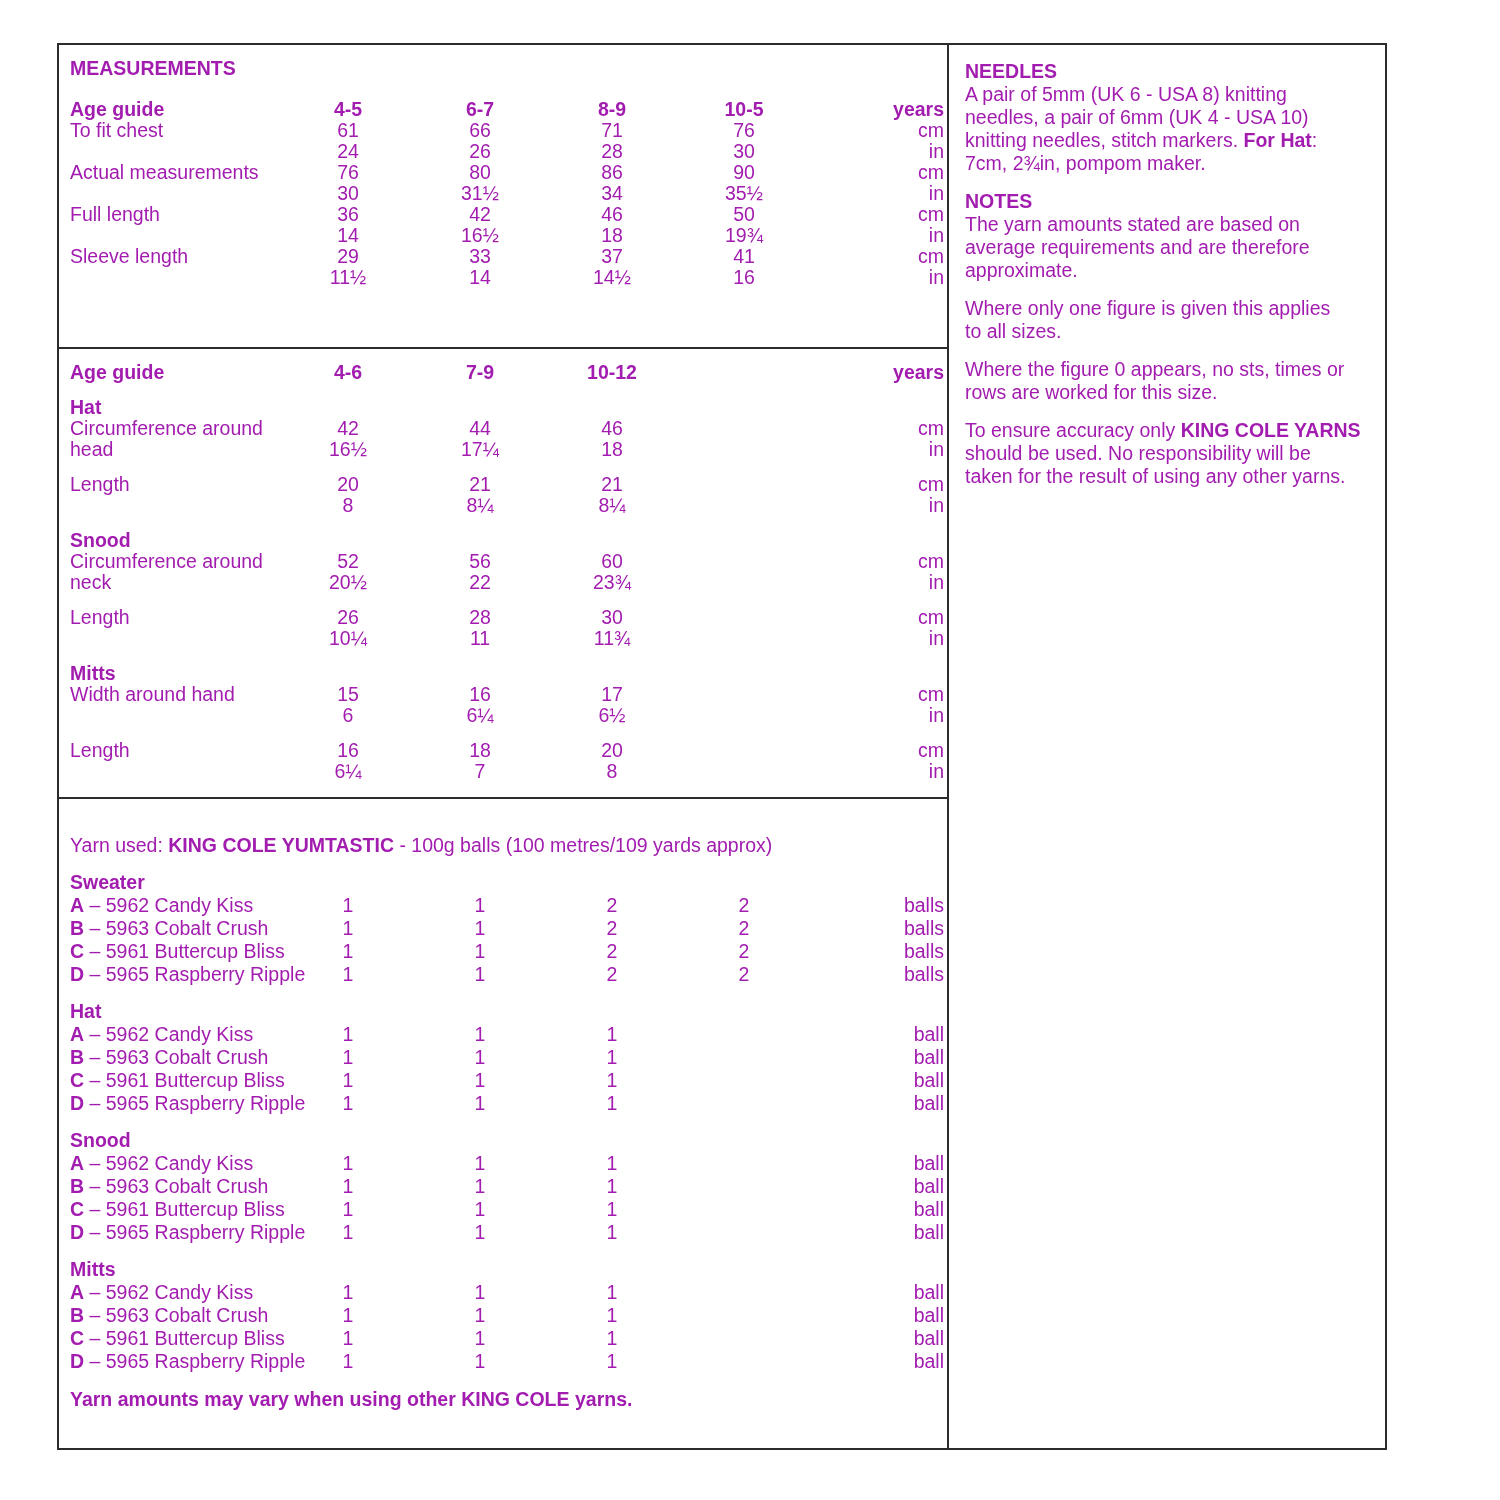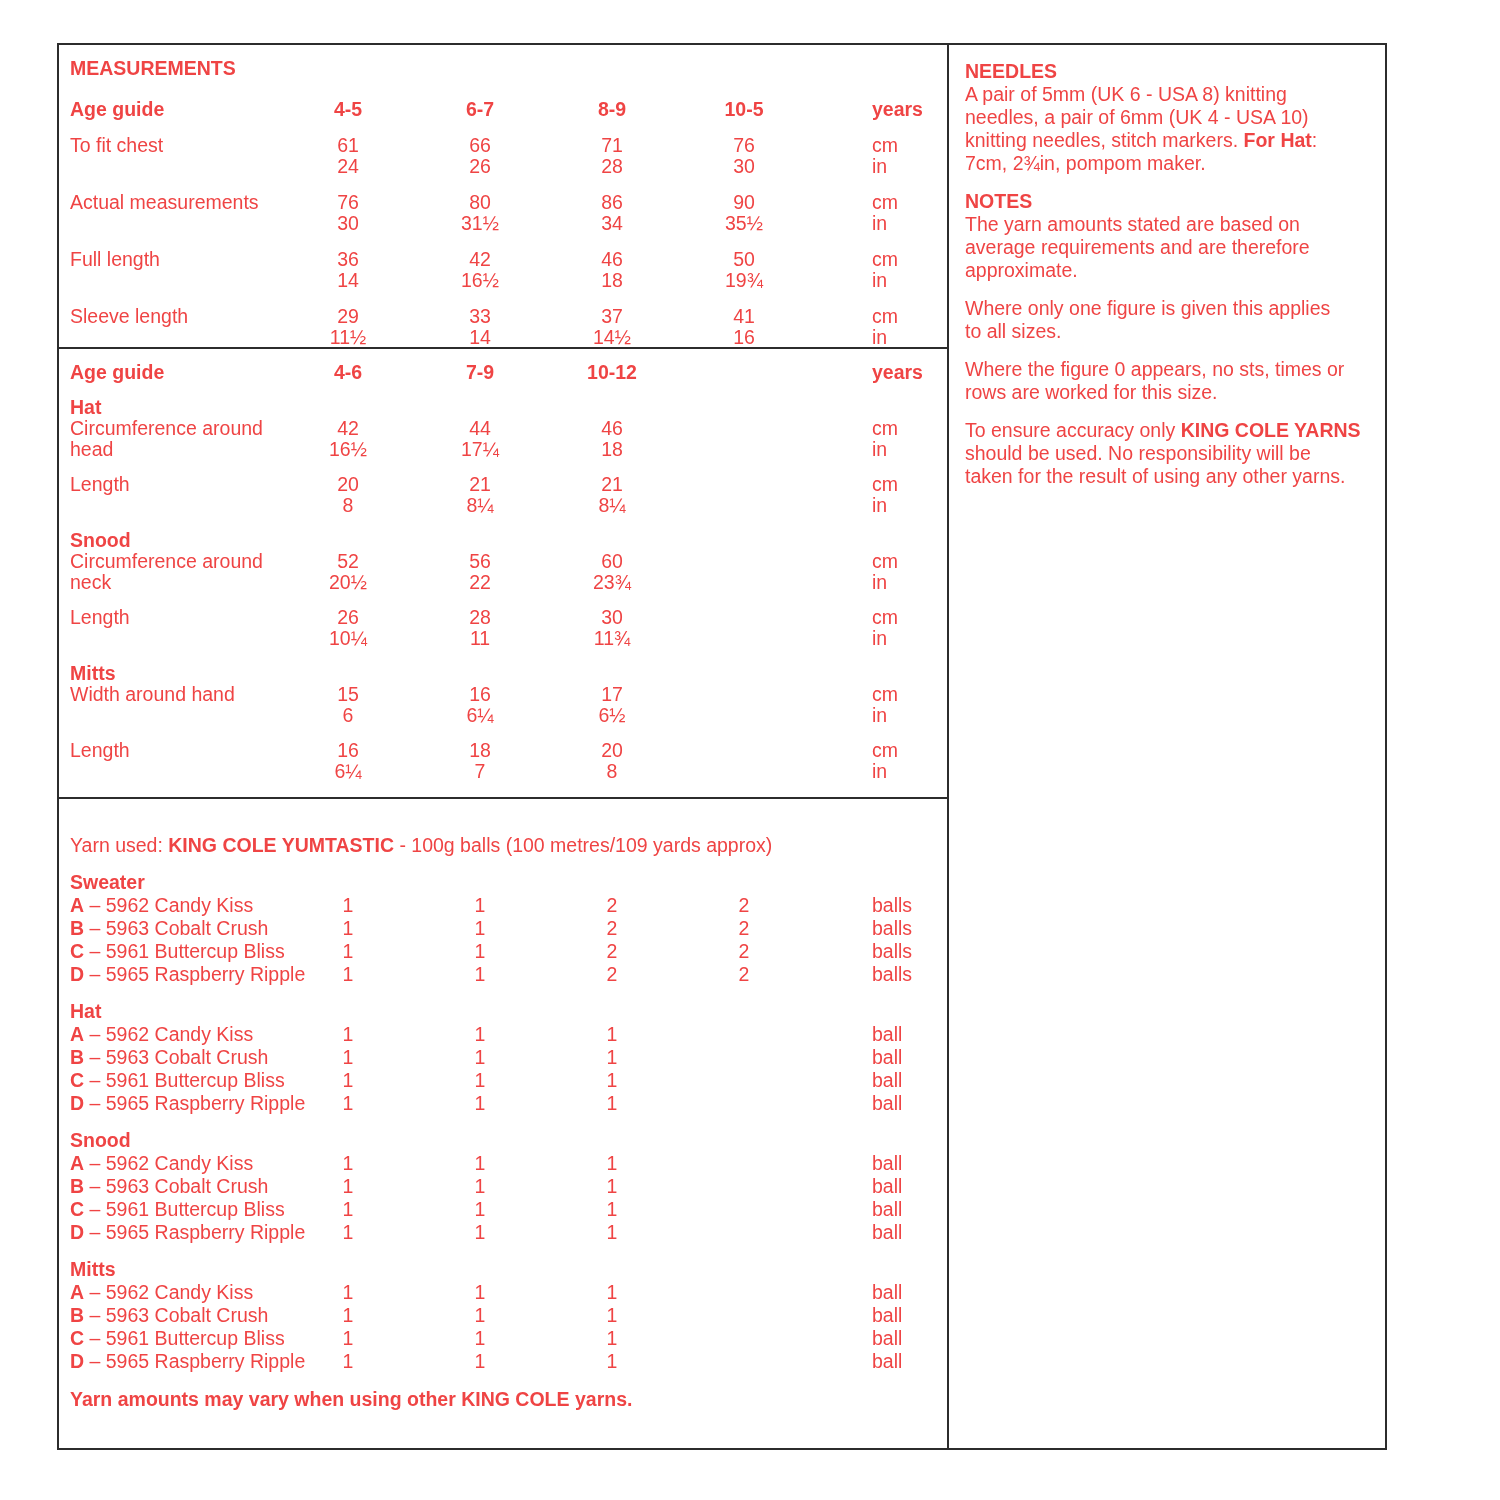--- a/index.html
+++ b/index.html
@@ -1,35 +1,35 @@
 <!DOCTYPE html>
 <html><head>
 <meta charset="utf-8">
 <style>
   html,body{margin:0;padding:0;background:#ffffff;}
-  .page{position:relative;width:1500px;height:1500px;background:#ffffff;color:#ef4444;
+  .page{position:relative;width:1500px;height:1500px;background:#ffffff;color:#a21caf;
         font-family:"Liberation Sans","DejaVu Sans",sans-serif;font-size:19.5px;}
   .frame{position:absolute;left:57px;top:43px;width:1330px;height:1407px;
          border:2px solid #2c2c2c;box-sizing:border-box;display:flex;}
   .leftcol{width:890px;box-sizing:border-box;border-right:2px solid #2c2c2c;
            display:flex;flex-direction:column;}
   .rightcol{flex:1;box-sizing:border-box;padding:15px 12px 4px 16px;line-height:23px;}
 
   
   .sec-measure{height:754px;box-sizing:border-box;border-bottom:2px solid #2c2c2c;line-height:21px;}
   .t1{height:304px;box-sizing:border-box;border-bottom:2px solid #2c2c2c;padding:13px 0 0 11px;}
   .t2{padding:13px 0 0 11px;}
   .title{font-weight:bold;}
   .mhead{display:flex;font-weight:bold;margin-top:20px;}
-  .t1 .mrow{margin-top:15px;}
+  .t1 .mrow{}
   .mrow{display:flex;}
   .block{margin-top:14px;}
   .lab{width:212px;white-space:nowrap;}
   .col{width:132px;text-align:center;}
-  .unitcol{width:72px;margin-left:62px;text-align:left;}
+  .unitcol{width:72px;margin-left:62px;text-align:right;}
   .gname{font-weight:bold;}
 
   
   .sec-materials{padding:20px 0 0 11px;line-height:23px;}
   .yarnline{margin-top:15px;}
   .matgroup{margin-top:14px;}
   .matrow{display:flex;}
   .footer{font-weight:bold;margin-top:15px;}
 
   

